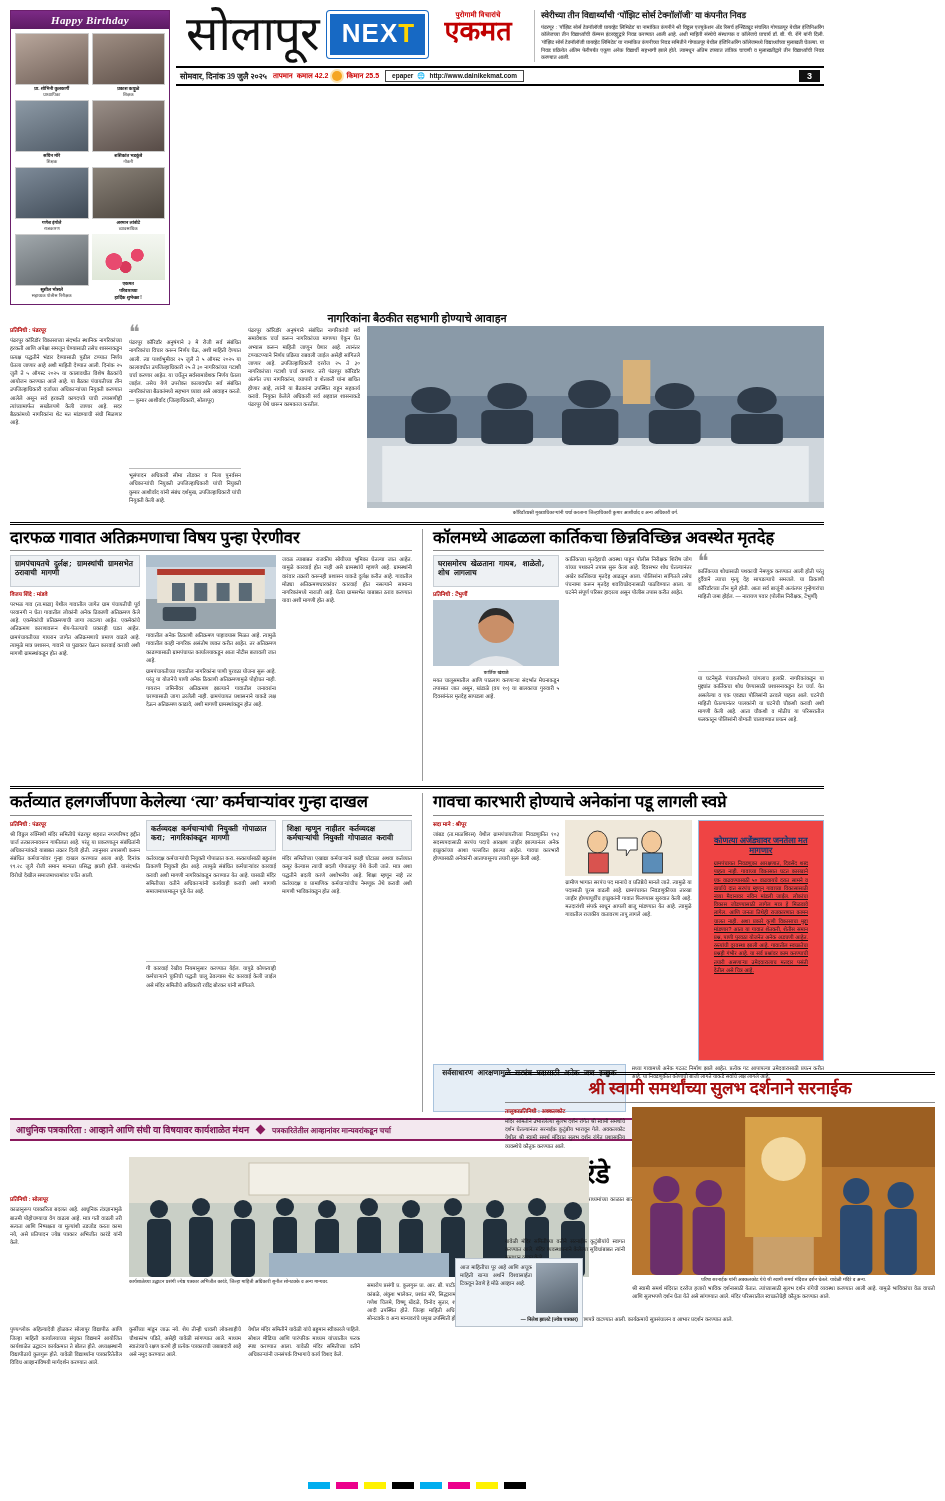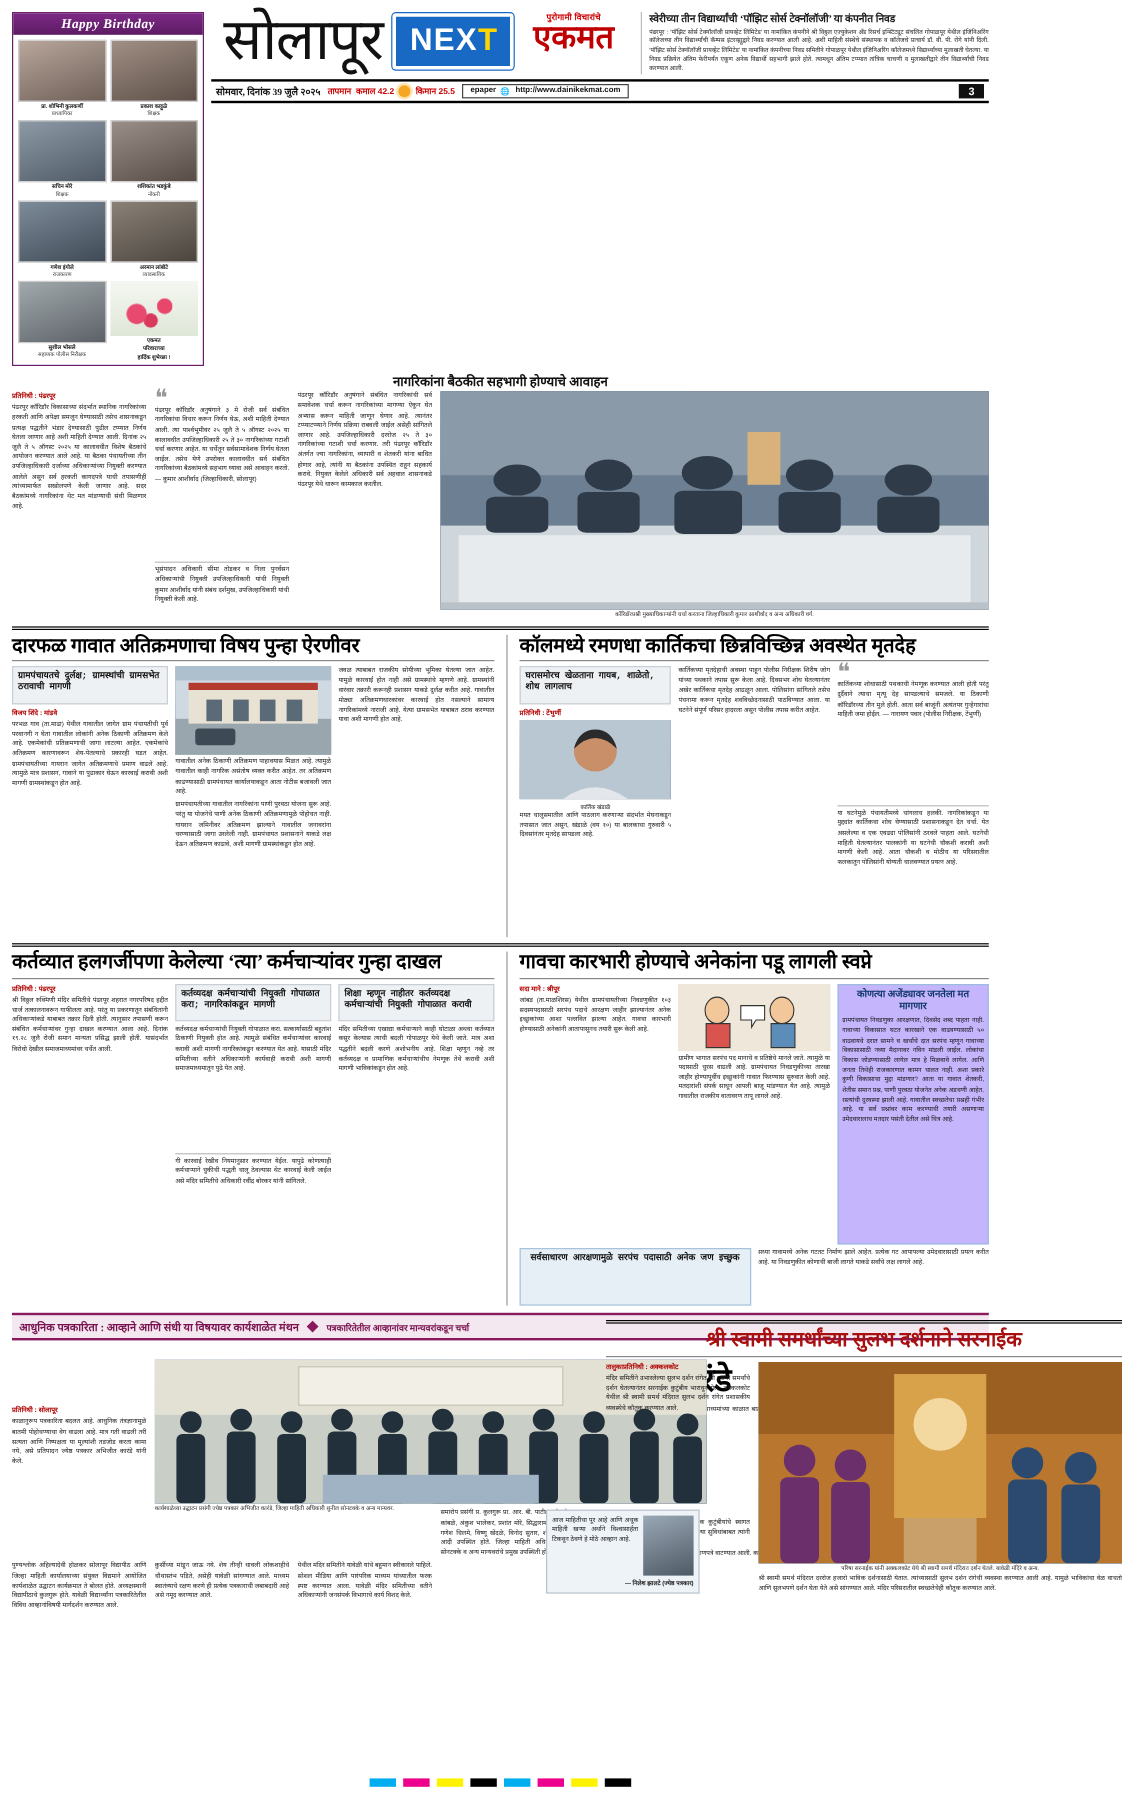--- a/index.html
+++ b/index.html
@@ -130,21 +130,21 @@
 
   
   .sec-hdl { font-size:16.5px; }
   .two-up { display:grid; grid-template-columns: 1fr 1fr; gap:10px; }
   .three-col { display:grid; grid-template-columns:1fr 1fr 1fr; gap:6px; }
   .two-col { display:grid; grid-template-columns:1fr 1fr; gap:6px; }
 
   .tintbox { background:#eef1f4; border:1px solid #c8ced4; padding:4px; }
   .tintbox h5 { margin:0 0 3px 0; font-family:Liberation Mono, monospace; font-size:7.4px; line-height:1.25; }
 
-  .bluebox { background:#c4b5fd; border:1px solid #9dbcdd; padding:3px; }
+  .bluebox { background:#ef4444; border:1px solid #9dbcdd; padding:15px;text-decoration:underline; }
   .bluebox h5 { margin:0 0 3px 0; font-family:"Liberation Serif",serif; font-size:8.2px; color:#13386e; line-height:1.25; text-align:center;}
 
   .banner {
     background:#f3e8ef; border-top:2px solid #8a1a5d; border-bottom:2px solid #8a1a5d;
     display:flex; align-items:center; gap:8px; padding:3px 6px; margin:6px 0 18px;
     font-family:"Liberation Serif",serif; font-weight:bold; font-size:9.2px; color:#7a1350;
   }
   .banner .dot { width:7px;height:7px;background:#8a1a5d;transform:rotate(45deg);}
 
   .centre-hdl { text-align:center; font-size:27px; margin:3px 0 6px; }
@@ -326,21 +326,21 @@
           <div class="body-text" style="height:38px;padding-top:2px">गावातील अनेक ठिकाणी अतिक्रमण पाहावयास मिळत आहे. त्यामुळे गावातील काही नागरिक असंतोष व्यक्त करीत आहेत. तर अतिक्रमण काढण्यासाठी ग्रामपंचायत कार्यालयाकडून आता नोटीस बजावली जात आहे.</div>
           <div class="body-text" style="height:110px">ग्रामपंचायतीच्या गावातील नागरिकांना पाणी पुरवठा योजना सुरू आहे. परंतु या योजनेचे पाणी अनेक ठिकाणी अतिक्रमणामुळे पोहोचत नाही. गायरान जमिनीवर अतिक्रमण झाल्याने गावातील जनावरांना चरण्यासाठी जागा उरलेली नाही. ग्रामपंचायत प्रशासनाने याकडे लक्ष देऊन अतिक्रमण काढावे, अशी मागणी ग्रामस्थांकडून होत आहे.</div>
         </div>
         <div>
           <div class="body-text" style="height:226px">जवळ त्याबाबत राजकीय सोयीच्या भूमिका घेतल्या जात आहेत. यामुळे कारवाई होत नाही असे ग्रामस्थांचे म्हणणे आहे. ग्रामस्थांनी वारंवार तक्रारी करूनही प्रशासन याकडे दुर्लक्ष करीत आहे. गावातील मोठ्या अतिक्रमणधारकांवर कारवाई होत नसल्याने सामान्य नागरिकांमध्ये नाराजी आहे. येत्या ग्रामसभेत याबाबत ठराव करण्यात यावा अशी मागणी होत आहे.</div>
         </div>
       </div>
     </div>
 
     <div style="border-left:1px solid #999;padding-left:10px">
-      <div class="hdl sec-hdl">कॉलमध्ये रमणधा कार्तिकचा छिन्नविच्छिन्न अवस्थेत मृतदेह</div>
+      <div class="hdl sec-hdl">कॉलमध्ये आढळला कार्तिकचा छिन्नविच्छिन्न अवस्थेत मृतदेह</div>
       <div class="thin" style="margin:3px 0 4px"></div>
       <div class="three-col">
         <div>
           <div class="tintbox">
             <h5>घरासमोरच खेळताना गायब, शाळेतो, शोध लागलाच</h5>
           </div>
           <div class="byline" style="margin-top:3px">प्रतिनिधी : टेंभुर्णी</div>
           <div class="photo" style="height:66px;margin-bottom:2px">
             <svg width="100%" height="100%" viewBox="0 0 120 66" preserveAspectRatio="none">
               <rect width="120" height="66" fill="#b9c7d3"></rect>
@@ -492,21 +492,21 @@
             <circle cx="444" cy="54" r="9"></circle>
               <rect x="432" y="64" width="24" height="56" rx="5"></rect>
           </g>
           <rect x="140" y="96" width="180" height="24" fill="#9fb3c4"></rect>
         </svg>
       </div>
       <div class="cap" style="text-align:left">कार्यशाळेच्या उद्घाटन प्रसंगी ज्येष्ठ पत्रकार अभिजीत कारंडे, जिल्हा माहिती अधिकारी सुनील सोनटक्के व अन्य मान्यवर.</div>
     </div>
   </div>
 
-  <div style="position:absolute;left:505px;top:1100px;width:430px;">
+  <div style="position:absolute;left:505px;top:1072px;width:430px;">
     <div class="dbl" style="margin-bottom:4px"></div>
     <div class="hdl redhdl" style="font-size:17px;text-align:center">श्री स्वामी समर्थांच्या सुलभ दर्शनाने सरनाईक</div>
     <div class="thin" style="margin:4px 0"></div>
     <div style="display:grid;grid-template-columns:120px 1fr;gap:7px;">
       <div>
         <div class="byline">तालुकाप्रतिनिधी : अक्कलकोट</div>
         <div class="body-text" style="height:120px">मंदिर समितीने उभारलेल्या सुलभ दर्शन रांगेत श्री स्वामी समर्थांचे दर्शन घेतल्यानंतर सरनाईक कुटुंबीय भारावून गेले. अक्कलकोट येथील श्री स्वामी समर्थ मंदिरात सुलभ दर्शन रांगेत प्रशासकीय व्यवस्थेचे कौतुक करण्यात आले.</div>
         <div class="body-text" style="height:110px">यावेळी मंदिर समितीच्या वतीने सरनाईक कुटुंबीयांचे स्वागत करण्यात आले. मंदिर व्यवस्थापनाने केलेल्या सुविधांबाबत त्यांनी समाधान व्यक्त केले.</div>
       </div>
       <div>

